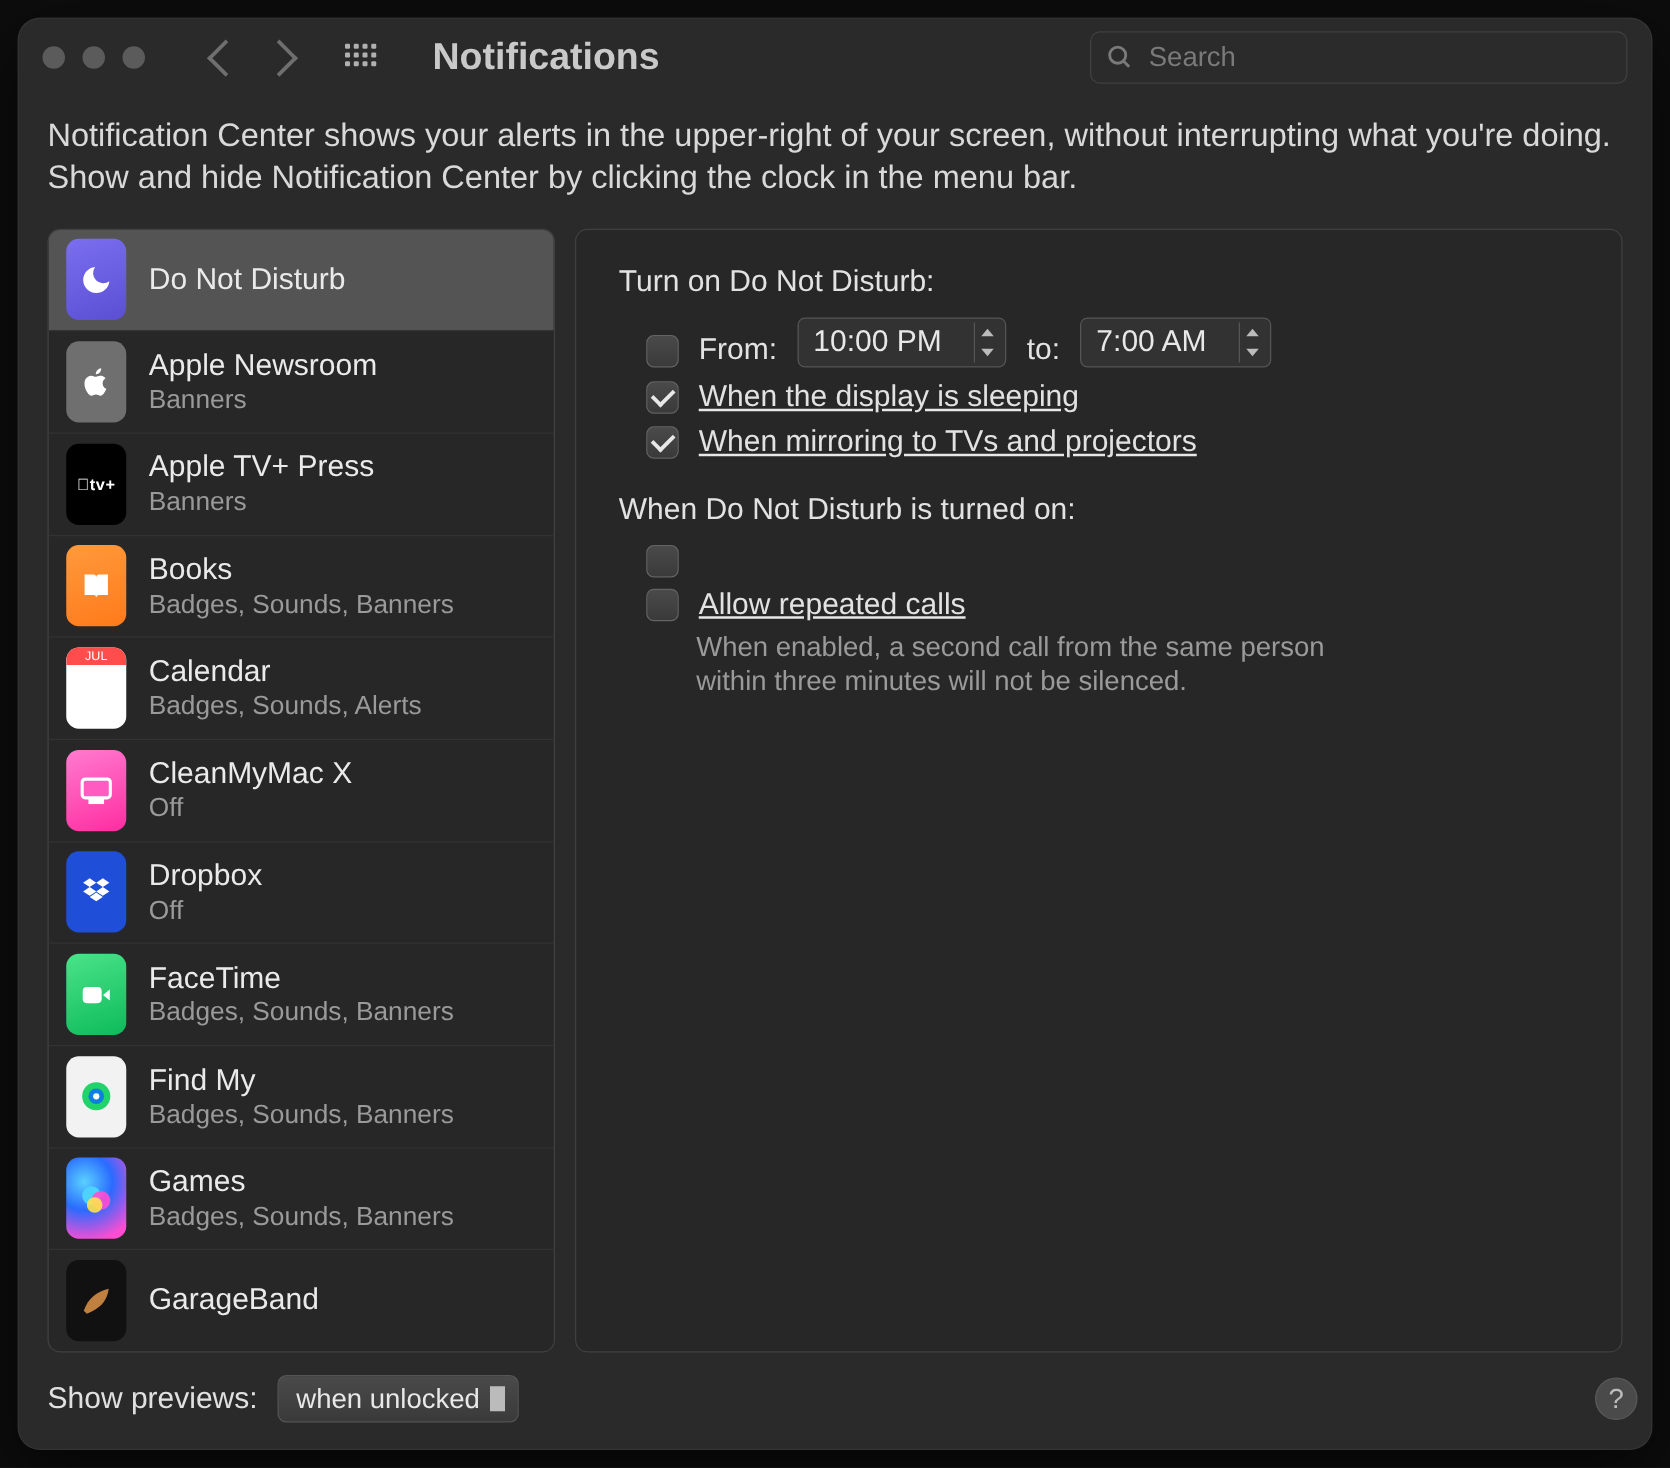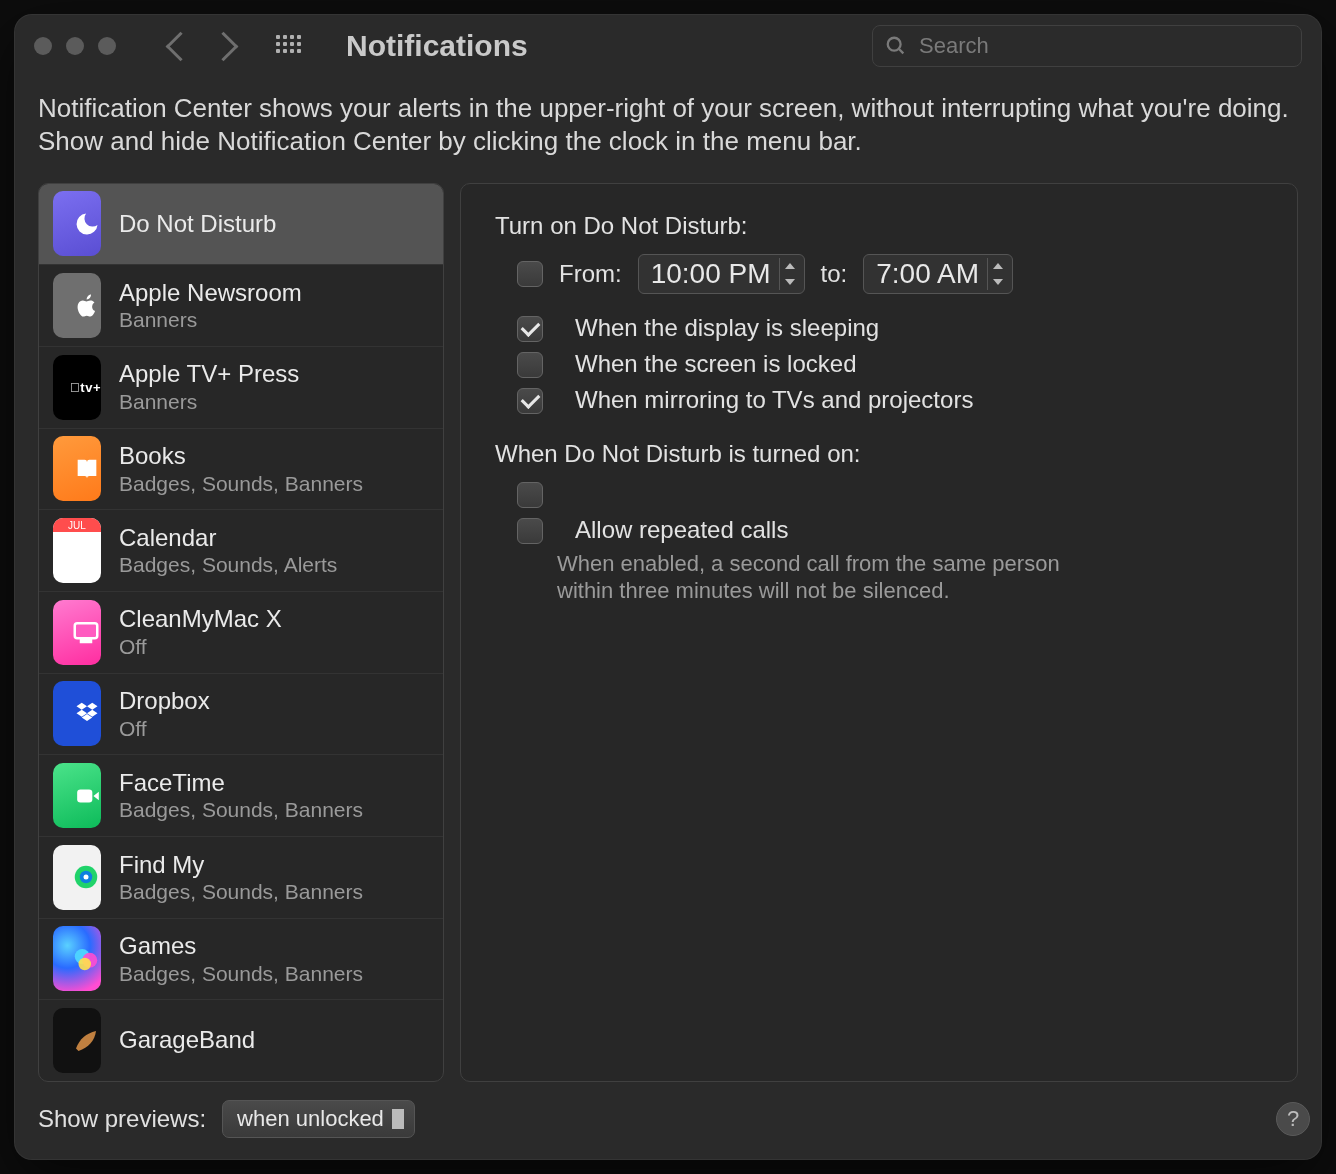--- a/index.html
+++ b/index.html
@@ -87,56 +87,56 @@
   }
   .side-item{
     display:flex;align-items:center;
     gap:18px;padding:8px 14px;
     min-height:70px;box-sizing:border-box;
   }
   .side-item + .side-item{border-top:1px solid #333;}
   .side-item.selected{background:var(--sidebar-sel);}
   .side-item .icon{
     width:48px;height:65px;border-radius:10px;flex:none;
-    display:flex;align-items:center;justify-content:flex-end;
+    display:flex;align-items:center;justify-content:center;
     font-size:22px;color:white;
   }
   .side-item .txt{display:flex;flex-direction:column;gap:2px;line-height:1.1;}
   .side-item .name{font-size:24px;color:#eaeaea;}
   .side-item .sub{font-size:21px;color:#9a9a9a;}
 
   .dnd-pane{
     flex:1;
     border:1px solid var(--soft-border);
     border-radius:10px;
     background:var(--panel);
     padding:28px 34px;
     font-size:24px;
   }
   .section-title{margin:0 0 14px 0;color:#e2e2e2;}
-  .row{display:flex;align-items:flex-end;gap:32px;margin:8px 0 8px 22px;}
+  .row{display:flex;align-items:center;gap:16px;margin:8px 0 8px 22px;text-decoration:underline;}
   .chk{
     width:24px;height:24px;border-radius:6px;border:1px solid #646464;
     background:linear-gradient(#4a4a4a,#3a3a3a);
     flex:none;display:flex;align-items:center;justify-content:center;
   }
   .chk.checked::after{
     content:"";
     width:14px;height:8px;border-left:3px solid #e8e8e8;border-bottom:3px solid #e8e8e8;
     transform:rotate(-45deg) translate(1px,-1px);
   }
   .lbl{color:#e2e2e2;}
   .note{color:#9a9a9a;font-size:22px;margin:6px 0 0 62px;max-width:560px;line-height:1.25;}
 
-  .from-row{display:flex;align-items:center;gap:16px;margin:6px 0 20px 22px;}
+  .from-row{display:flex;align-items:flex-end;gap:16px;margin:6px 0 10px 22px;}
   .from-row .lbl{min-width:auto;}
   .time-field{
     display:inline-flex;align-items:center;
     height:38px;border:1px solid #555;border-radius:6px;background:#323232;
-    padding:0 4px 0 12px;font-size:28px;gap:2px;
+    padding:0 4px 0 12px;font-size:24px;gap:20px;
   }
   .time-field span{color:#e8e8e8;white-space:nowrap;}
   .stepper{
     width:20px;height:32px;display:flex;flex-direction:column;
     border-left:1px solid #555;margin-left:6px;
   }
   .stepper i{flex:1;display:flex;align-items:center;justify-content:center;}
   .stepper i::before{content:"";width:0;height:0;border-left:5px solid transparent;border-right:5px solid transparent;}
   .stepper i.up::before{border-bottom:6px solid #bbb;}
   .stepper i.dn::before{border-top:6px solid #bbb;}
@@ -376,24 +376,20 @@
                 <i class="up"></i>
                 <i class="dn"></i>
               </div>
           </div>
         </div>
 
         <div class="row">
           <div id="chk-sleep" class="chk checked"></div>
           <span class="lbl">When the display is sleeping</span>
         </div>
-        <div class="row">
-          <div id="chk-locked" class="chk"></div>
-          <span class="lbl">When the screen is locked</span>
-        </div>
         <div class="row" style="margin-bottom:26px;">
           <div id="chk-mirror" class="chk checked"></div>
           <span class="lbl">When mirroring to TVs and projectors</span>
         </div>
 
         <div class="section-title">When Do Not Disturb is turned on:</div>
         <div class="row">
           <div id="chk-ev" class="chk"></div>
         </div>
         <div class="row" style="margin-bottom:0;">

